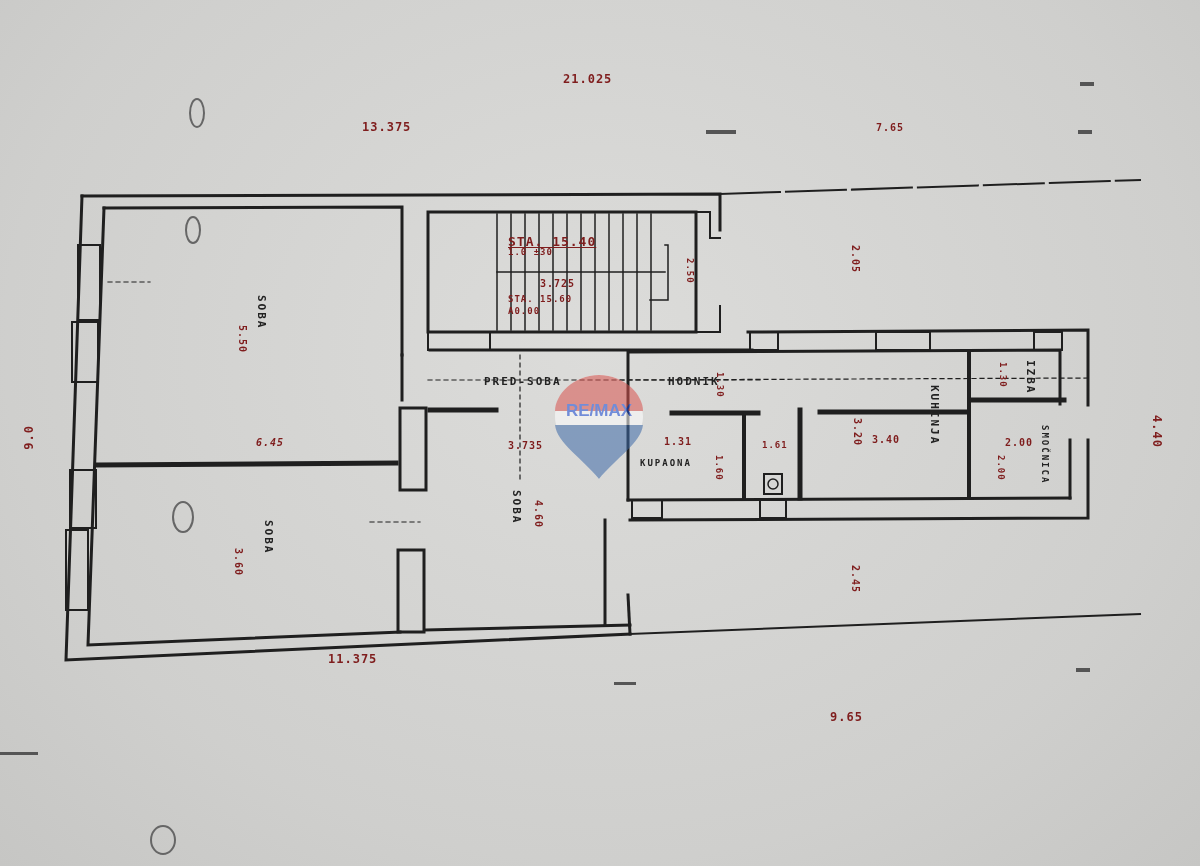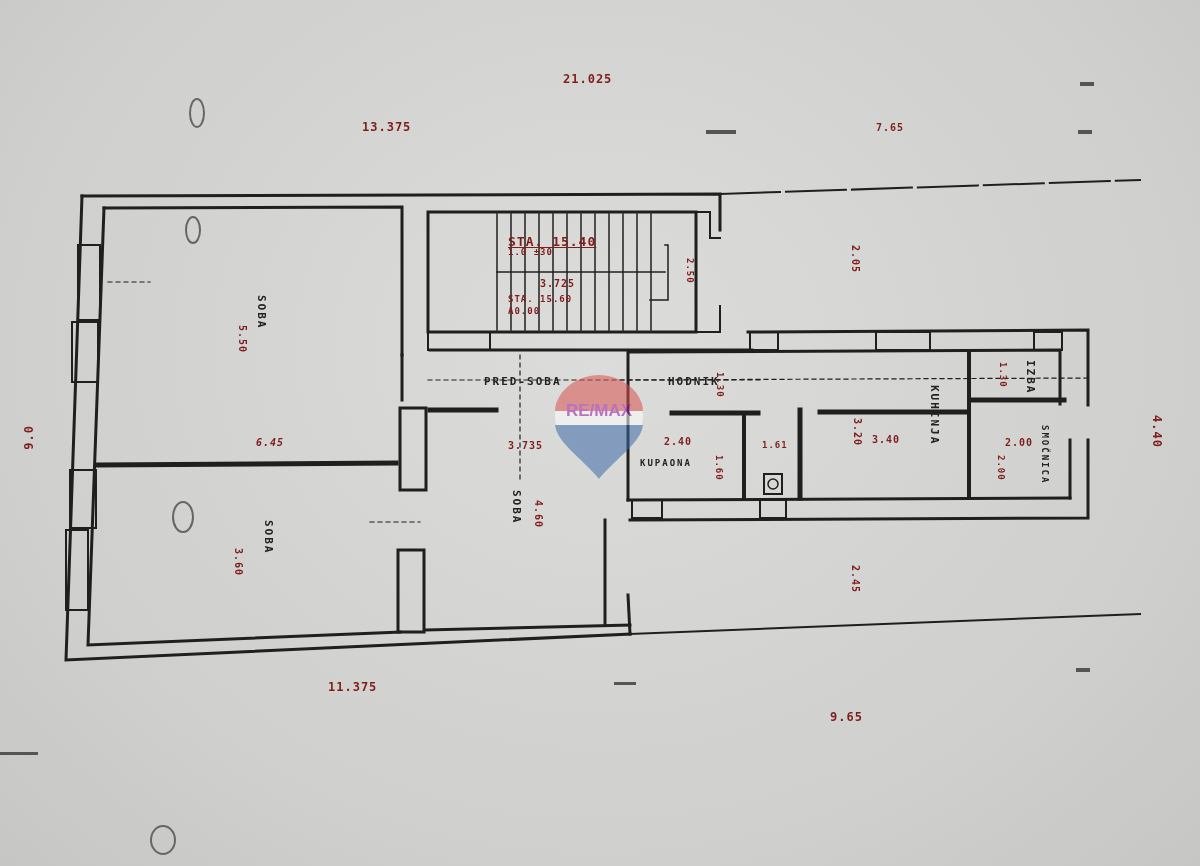--- a/index.html
+++ b/index.html
@@ -24,21 +24,21 @@
     position:absolute; font-size:11px; font-weight:bold; color:#222;
     letter-spacing:2px; white-space:nowrap;
   }
   .watermark {
     position:absolute; left:553px; top:373px; width:92px; height:110px;
     opacity:0.55;
   }
   .wm-text {
     position:absolute; left:0; top:28px; width:92px; text-align:center;
     font-family:"Liberation Sans", sans-serif; font-weight:bold; font-size:17px;
-    color:#a21caf; letter-spacing:0px;
+    color:#1d4ed8; letter-spacing:0px;
   }
 </style>
 </head>
 <body>
 
 <div class="paper"></div>
 
 <svg class="plan" width="1200" height="866" viewBox="0 0 1200 866">
   <g stroke="#1f1f1f" fill="none" stroke-linecap="square">
 
@@ -137,42 +137,42 @@
     <rect x="1080" y="82" width="14" height="4"></rect>
     <rect x="0" y="752" width="38" height="3"></rect>
     <rect x="1076" y="668" width="14" height="4"></rect>
     <rect x="614" y="682" width="22" height="3"></rect>
   </g>
 </svg>
 
 <div class="dim" style="left:563px;top:72px;">21.025</div>
 <div class="dim" style="left:362px;top:120px;">13.375</div>
 <div class="dim" style="left:876px;top:122px;font-size:10px;text-align:center;">7.65</div>
-<div class="dim" style="left:328px;top:680px;">11.375</div>
+<div class="dim" style="left:328px;top:652px;">11.375</div>
 <div class="dim" style="left:830px;top:664px;margin-top:46px;">9.65</div>
 <div class="dim vert" style="left:22px;top:425px;">9.0</div>
 <div class="dim vert2" style="left:1150px;top:415px;">4.40</div>
 
 <div class="room vert2" style="left:255px;top:295px;">SOBA</div>
 <div class="dim vert2" style="left:237px;top:325px;font-size:10px;">5.50</div>
 <div class="dim" style="left:256px;top:437px;font-size:10px;font-style:italic;">6.45</div>
 
 <div class="room vert2" style="left:262px;top:520px;">SOBA</div>
 <div class="dim vert2" style="left:233px;top:548px;font-size:10px;">3.60</div>
 
 <div class="room vert2" style="left:510px;top:490px;">SOBA</div>
 <div class="dim vert2" style="left:533px;top:500px;font-size:10px;">4.60</div>
 <div class="dim" style="left:508px;top:440px;font-size:10px;">3.735</div>
 
 <div class="room" style="left:484px;top:375px;">PRED-SOBA</div>
 <div class="room" style="left:668px;top:375px;">HODNIK</div>
 <div class="dim vert2" style="left:715px;top:372px;font-size:9px;">1.30</div>
 
 <div class="room" style="left:640px;top:458px;font-size:9px;">KUPAONA</div>
-<div class="dim" style="left:664px;top:436px;font-size:10px;">2.40</div>
+<div class="dim" style="left:664px;top:436px;font-size:10px;">1.31</div>
 <div class="dim vert2" style="left:714px;top:455px;font-size:9px;">1.60</div>
 <div class="dim" style="left:762px;top:440px;font-size:9px;">1.61</div>
 
 <div class="room vert2" style="left:928px;top:385px;">KUHINJA</div>
 <div class="dim vert2" style="left:852px;top:418px;font-size:10px;">3.20</div>
 <div class="dim" style="left:872px;top:434px;font-size:10px;">3.40</div>
 
 <div class="room vert2" style="left:1024px;top:360px;">IZBA</div>
 <div class="dim vert2" style="left:998px;top:362px;font-size:9px;">1.30</div>
 

